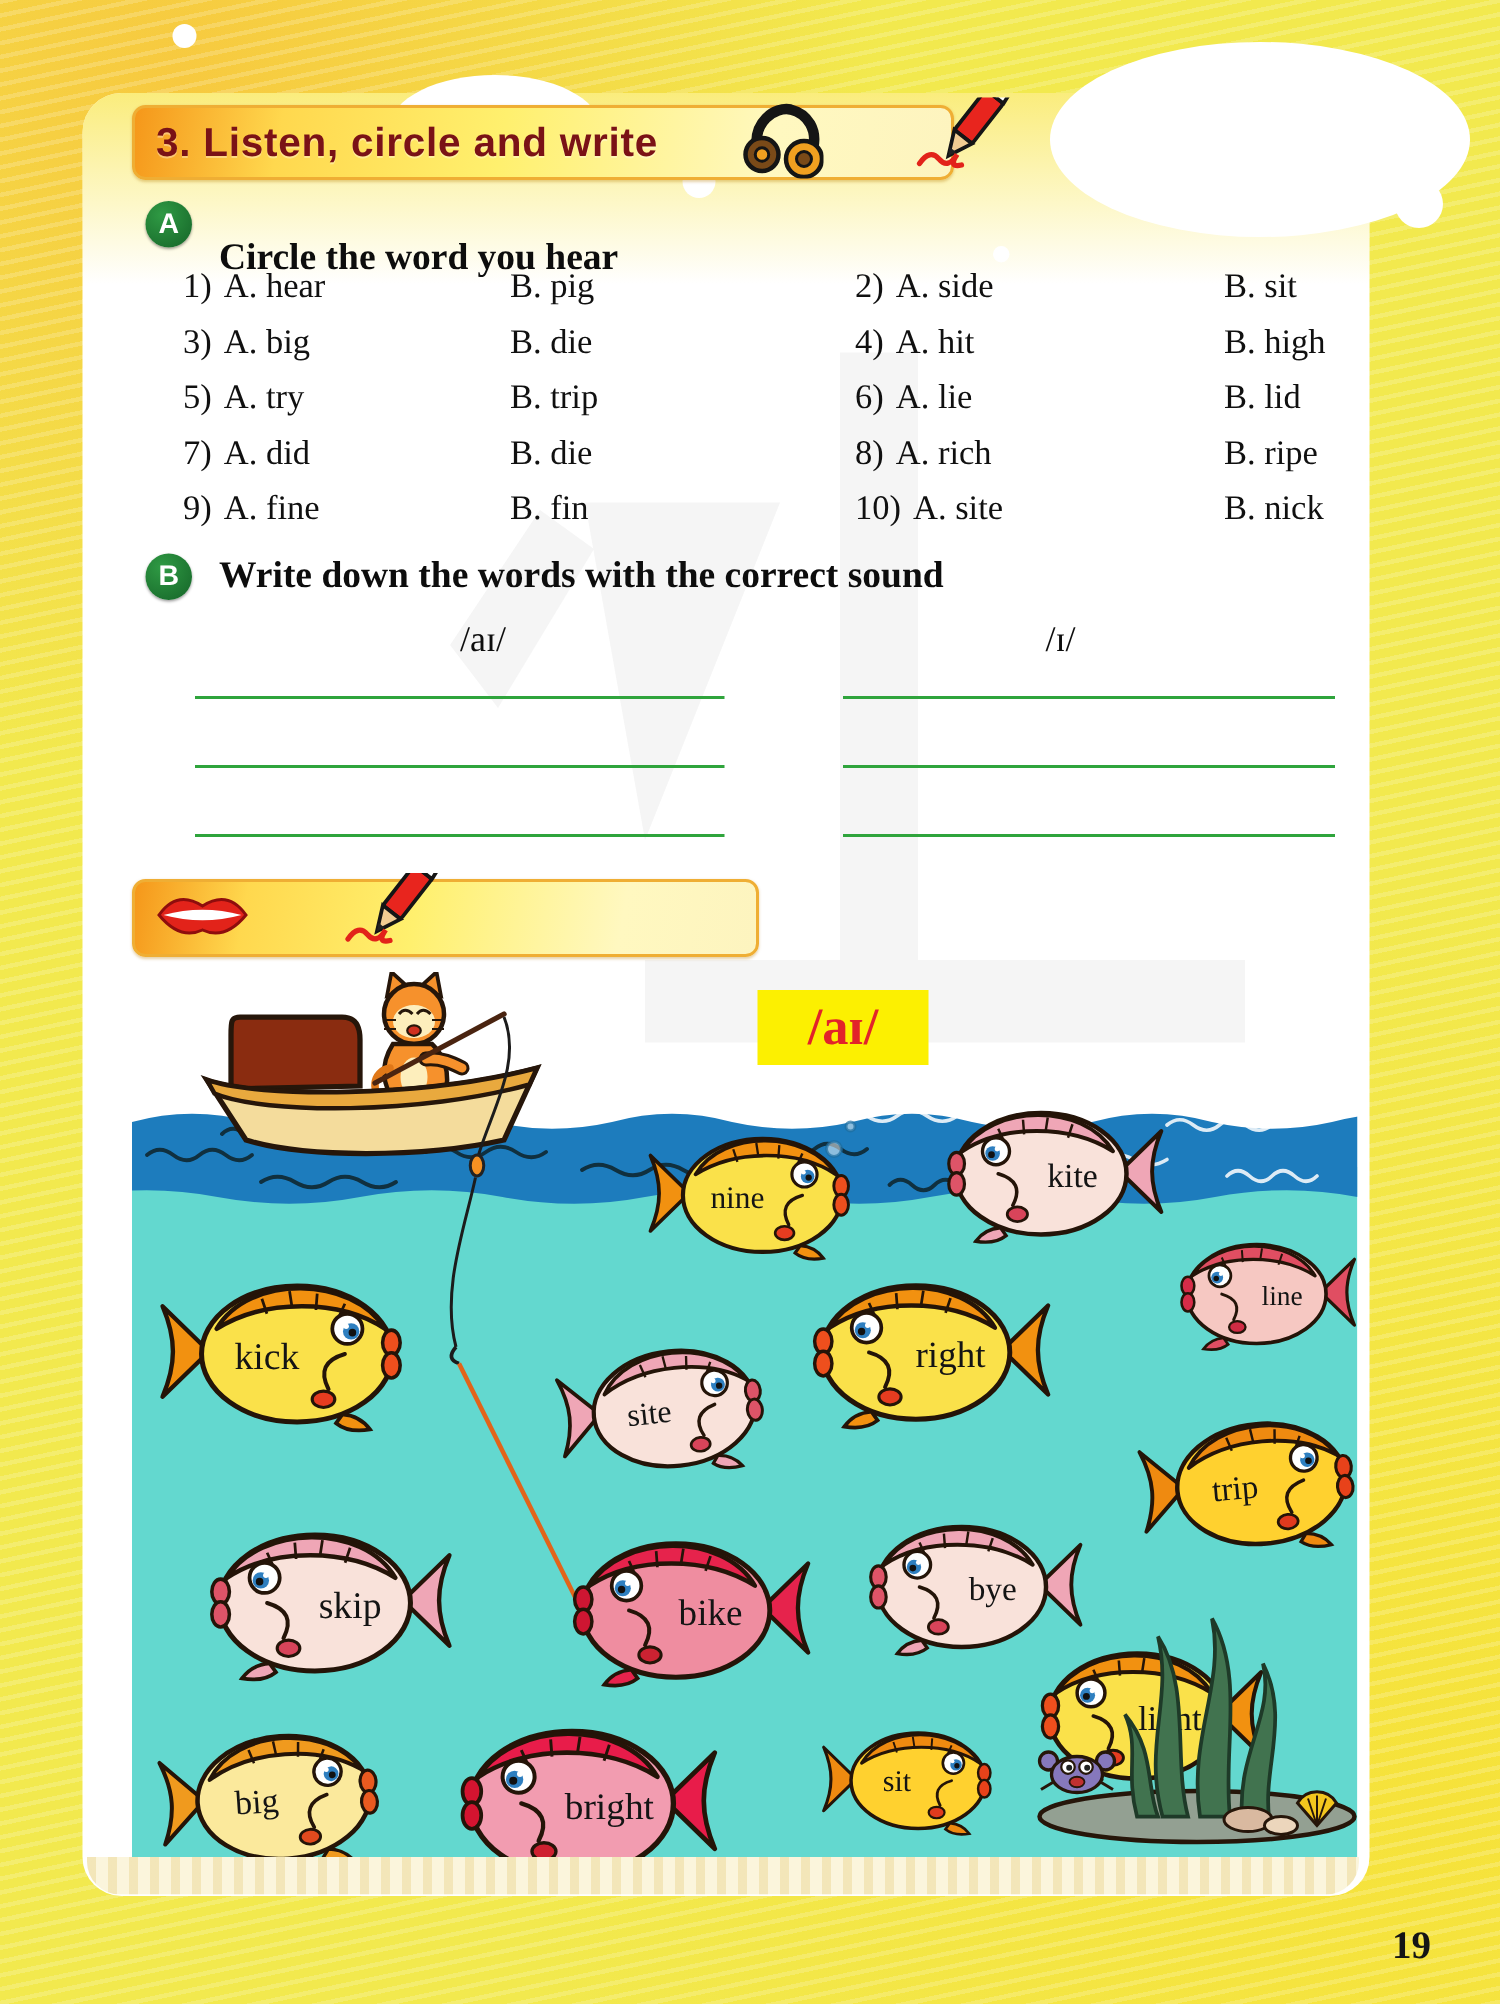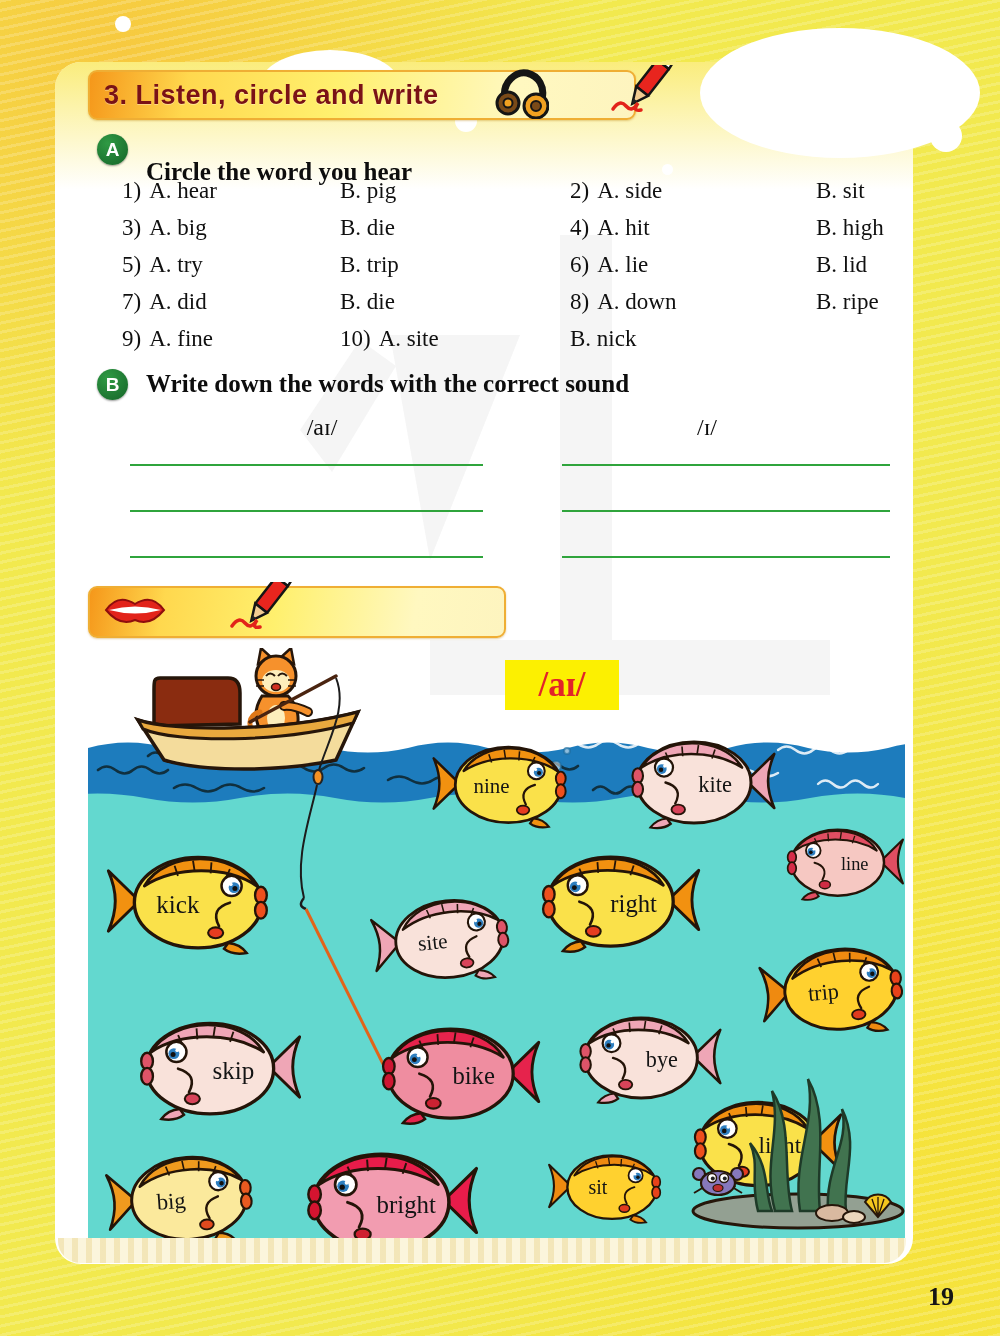--- a/index.html
+++ b/index.html
@@ -161,28 +161,31 @@
       </div>
       <div class="cell">
         <span class="num">7)</span>
         <span>A. did</span>
       </div>
       <div class="cell">
         <span>B. die</span>
       </div>
       <div class="cell">
         <span class="num">8)</span>
-        <span>A. down</span>
+        <span>A. rich</span>
       </div>
       <div class="cell">
         <span>B. ripe</span>
       </div>
       <div class="cell">
         <span class="num">9)</span>
         <span>A. fine</span>
+      </div>
+      <div class="cell">
+        <span>B. fin</span>
       </div>
       <div class="cell">
         <span class="num">10)</span>
         <span>A. site</span>
       </div>
       <div class="cell">
         <span>B. nick</span>
       </div>
     </div>
 
@@ -266,21 +269,21 @@
       <path d="M229,137 C222,170 206,212 216,250" fill="none" stroke="#1c1c1c" stroke-width="2"></path>
       <path d="M216,250 q-7,8 2,11" fill="none" stroke="#1c1c1c" stroke-width="2.5"></path>
       <line x1="218" y1="261" x2="301" y2="428" stroke="#e2641a" stroke-width="3"></line>
       <circle cx="468" cy="118" r="5" fill="rgba(255,255,255,.5)" stroke="rgba(30,110,160,.7)" stroke-width="2"></circle>
       <circle cx="479" cy="103" r="3" fill="rgba(255,255,255,.5)" stroke="rgba(30,110,160,.7)" stroke-width="2"></circle>
     </svg>
 
     <div class="sound-label">/aɪ/</div>
 
     <div id="fish-layer">
-        <div class="fish" style="left: 342px; top: 88px; width: 140px; height: 95px;">
+        <div class="fish" style="left: 342px; top: 100px; width: 140px; height: 95px;">
           <svg width="140" height="95" viewBox="0 0 200 136">
      <g>
        <path d="M42,68 L5,32 C16,58 16,78 5,104 Z" fill="#f29110" stroke="#241408" stroke-width="3.5" stroke-linejoin="round"></path>
        <ellipse cx="112" cy="70" rx="76" ry="54" fill="#fae14a" stroke="#241408" stroke-width="4"></ellipse>
        <path d="M48,50 C74,6 156,8 182,50 C146,26 86,26 48,50 Z" fill="#f29110" stroke="#241408" stroke-width="3.5" stroke-linejoin="round"></path>
        <path d="M84,26 l4,12 M106,20 l2,13 M128,22 l-1,13 M150,30 l-5,11" stroke="#241408" stroke-width="2.2"></path>
        <path d="M150,70 q-24,7 -13,28" fill="none" stroke="#241408" stroke-width="3.2" stroke-linecap="round"></path>
        <ellipse cx="133" cy="106" rx="9" ry="6.5" fill="#e63c20" stroke="#241408" stroke-width="2.5"></ellipse>
        <circle cx="152" cy="50" r="12" fill="#ffffff" stroke="#241408" stroke-width="3"></circle>
        <circle cx="155" cy="52" r="6.5" fill="#2e7fc0"></circle>

